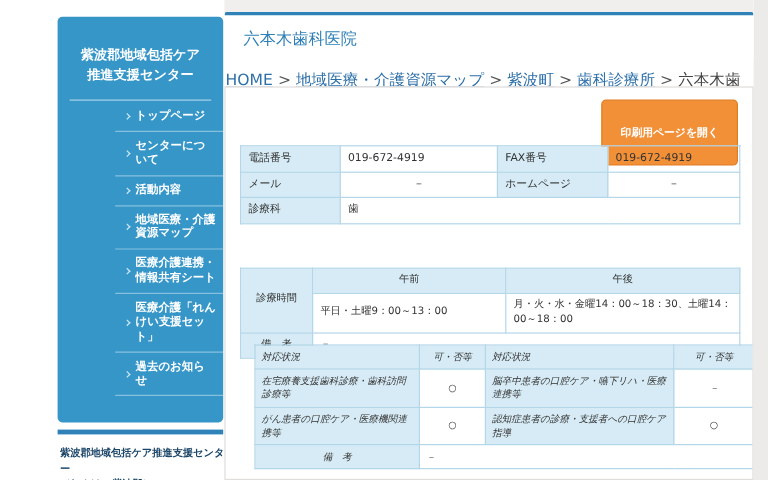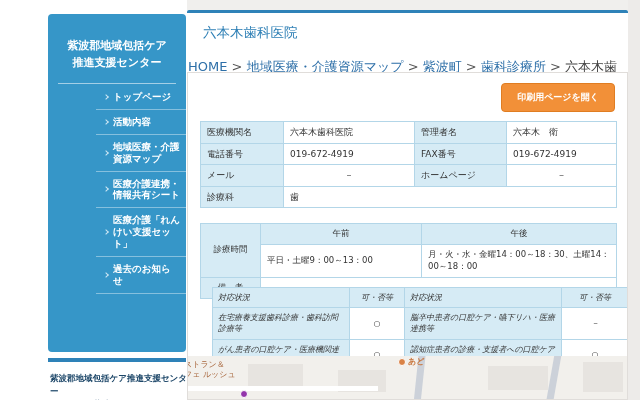--- a/index.html
+++ b/index.html
@@ -37,21 +37,21 @@
   .page-title { margin:11px 0 0 16px; font-size:13.5px; color:#2d7fb5; }
   .breadcrumb { position:absolute; left:188px; top:58px; width:440px; font-size:13px; color:#444; }
   .crumb { color:#2d6fa8; text-decoration:underline; cursor:pointer; }
   .crumb.last { color:#444; text-decoration:none; cursor:default; }
   .crumb-sep { color:#555; text-decoration:none; }
 
   
   .panel { position:absolute; left:187px; top:72px; width:441px; height:328px; background:#fff;
     border:1px solid #e0ddda; overflow:hidden; }
   .print-btn { position:absolute; right:12px; top:10px; background:#f29038; border:1px solid #e07d22;
-    border-radius:4px; color:#fff; font-size:9px; font-weight:bold; padding:7px 15px; cursor:pointer; }
+    border-radius:4px; color:#fff; font-size:9px; font-weight:bold; padding:20px 15px; cursor:pointer; }
   .reg-date { position:absolute; right:14px; top:33px; font-size:8px; color:#555; }
 
   table { border-collapse:collapse; table-layout:fixed; }
   td, th { border:1px solid #b3d6e8; font-size:9px; padding:4px 6px; color:#333; font-weight:normal;
     text-align:left; vertical-align:middle; word-break:break-all; line-height:1.4; }
   .lbl { background:#d6ebf5; }
   .ctr { text-align:center; }
 
   .info-table { position:absolute; left:12px; top:48px; width:416px; }
   .hours-table { position:absolute; left:12px; top:150px; width:416px; }
@@ -84,20 +84,24 @@
       <div>推進支援センター</div>
     </div>
     <div class="sb-sep"></div>
     <div class="sb-menu">
       <div class="sb-item">
         <span class="chev"></span>
         <span>トップページ</span>
       </div>
       <div class="sb-item">
         <span class="chev"></span>
+        <span>センターについて</span>
+      </div>
+      <div class="sb-item">
+        <span class="chev"></span>
         <span>活動内容</span>
       </div>
       <div class="sb-item">
         <span class="chev"></span>
         <span>地域医療・介護資源マップ</span>
       </div>
       <div class="sb-item">
         <span class="chev"></span>
         <span>医療介護連携・情報共有シート</span>
       </div>
@@ -134,26 +138,20 @@
     <button class="print-btn">印刷用ページを開く</button>
 
     <table class="info-table">
       <colgroup>
           <col style="width:83px">
           <col style="width:131px">
           <col style="width:92px">
           <col style="width:110px">
         </colgroup>
       <tbody>
-          <tr>
-        <td class="lbl">医療機関名</td>
-        <td>六本木歯科医院</td>
-        <td class="lbl">管理者名</td>
-        <td>六本木　衛</td>
-      </tr>
       <tr>
         <td class="lbl">電話番号</td>
         <td>019-672-4919</td>
         <td class="lbl">FAX番号</td>
         <td>019-672-4919</td>
       </tr>
       <tr>
         <td class="lbl">メール</td>
         <td class="ctr">－</td>
         <td class="lbl">ホームページ</td>
@@ -215,31 +213,14 @@
         <td class="lbl">認知症患者の診療・支援者への口腔ケア指導</td>
         <td class="ctr">○</td>
       </tr>
       <tr>
         <td class="lbl ctr">備　考</td>
         <td colspan="3">－</td>
       </tr>
     </tbody>
       </table>
 
-    <div class="map">
-      <div class="blk" style="left:60px; top:8px; width:55px; height:26px;"></div>
-      <div class="blk" style="left:150px; top:14px; width:48px; height:22px;"></div>
-      <div class="blk" style="left:300px; top:10px; width:60px; height:24px;"></div>
-      <div class="blk" style="left:395px; top:6px; width:40px; height:30px;"></div>
-      <div class="road-h" style="left:0; top:30px; width:190px;"></div>
-      <div class="road-v" style="left:228px; transform:rotate(6deg);"></div>
-      <div class="road-v" style="left:362px; transform:rotate(10deg);"></div>
-      <div class="map-label lbl-food" style="left:-4px; top:4px;">
-        <div>ストラン＆</div>
-        <div>フェ ルッシュ</div>
-      </div>
-      <div class="map-label lbl-ad" style="left:210px; top:1px;">
-        <span class="poi-icon poi-orange"></span><span>あど</span>
-      </div>
-      <span class="poi-icon poi-purple" style="position:absolute; left:52px; top:34px;"></span>
-    </div>
   </div>
 </div>
 
 </body></html>

